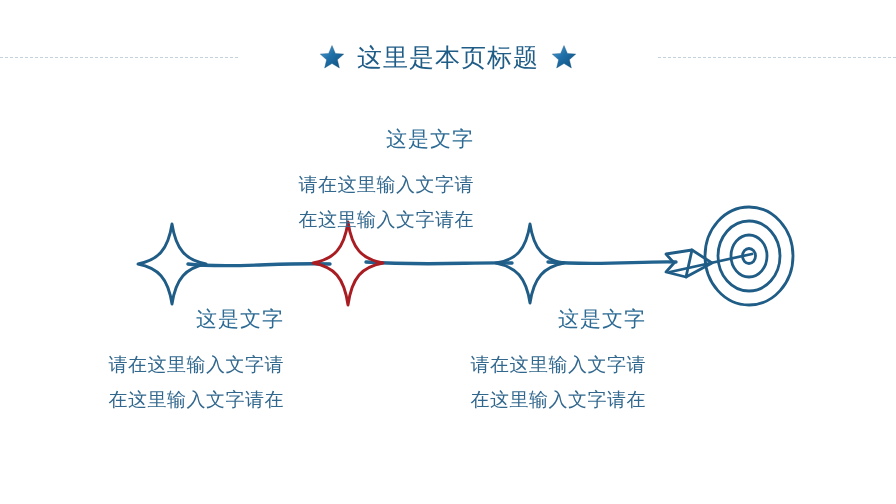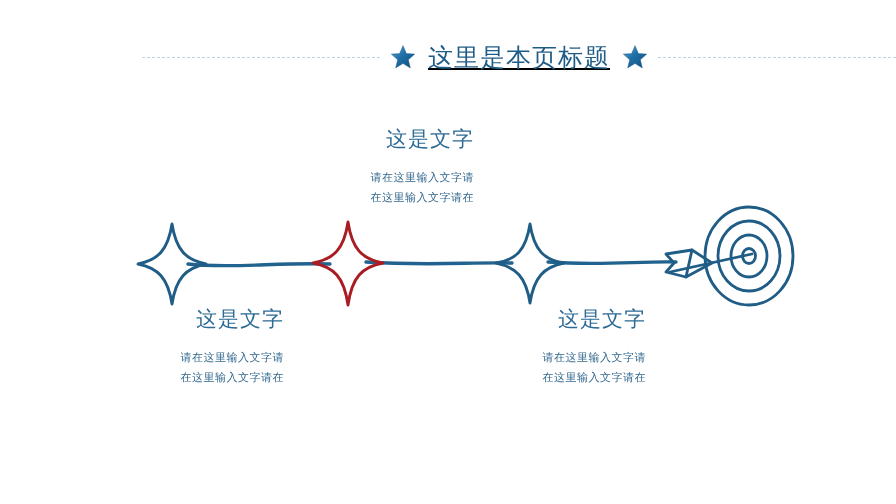--- a/index.html
+++ b/index.html
@@ -25,22 +25,21 @@
 
   
   .header {
     position: absolute;
     left: 0;
     top: 36px;
     width: 896px;
     height: 42px;
     display: flex;
     align-items: center;
-    justify-content: flex-end;
-    text-decoration: underline;
+    justify-content: space-between;
   }
   .rule {
     height: 0;
     border-top: 1px dashed #c3d2dd;
     flex: 0 0 auto;
   }
   .rule-left { width: 238px; margin-right: 10px; }
   .rule-right { width: 238px; margin-left: 10px; }
 
   .title-group {
@@ -78,21 +77,21 @@
   .block-head {
     font-family: "Liberation Serif", "DejaVu Serif", serif;
     font-size: 21px;
     color: #2d6b95;
     letter-spacing: 1px;
     margin: 0 0 16px 0;
     line-height: 1.1;
   }
   .block-body {
     font-family: "Liberation Serif", "DejaVu Serif", serif;
-    font-size: 11px;
+    font-size: 19px;
     color: #33688e;
     line-height: 1.85;
     letter-spacing: 0.5px;
   }
   .block-body div { white-space: nowrap; }
 
   #block-top   { left: 246px; top: 128px;  width: 228px; }
   #block-left  { left: 56px;  top: 308px;  width: 228px; }
   #block-right { left: 418px; top: 308px;  width: 228px; }
 </style>

